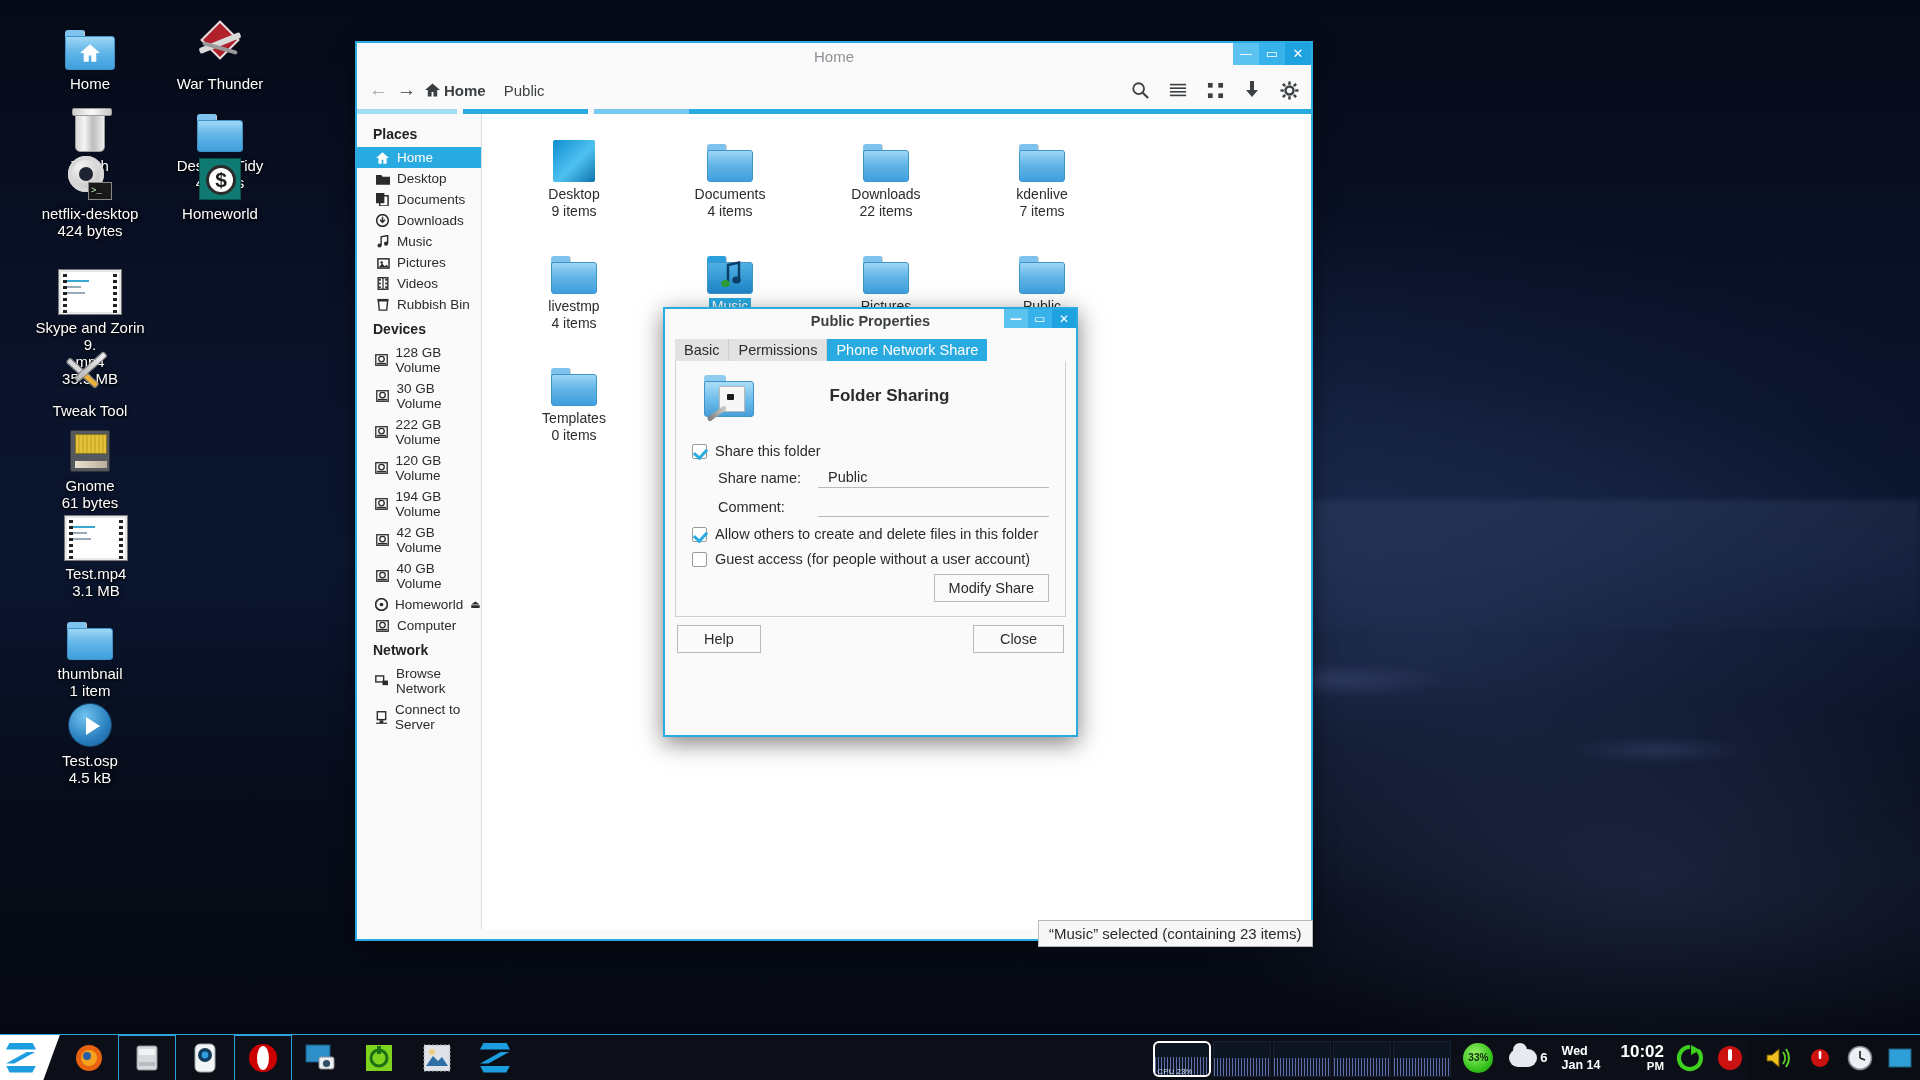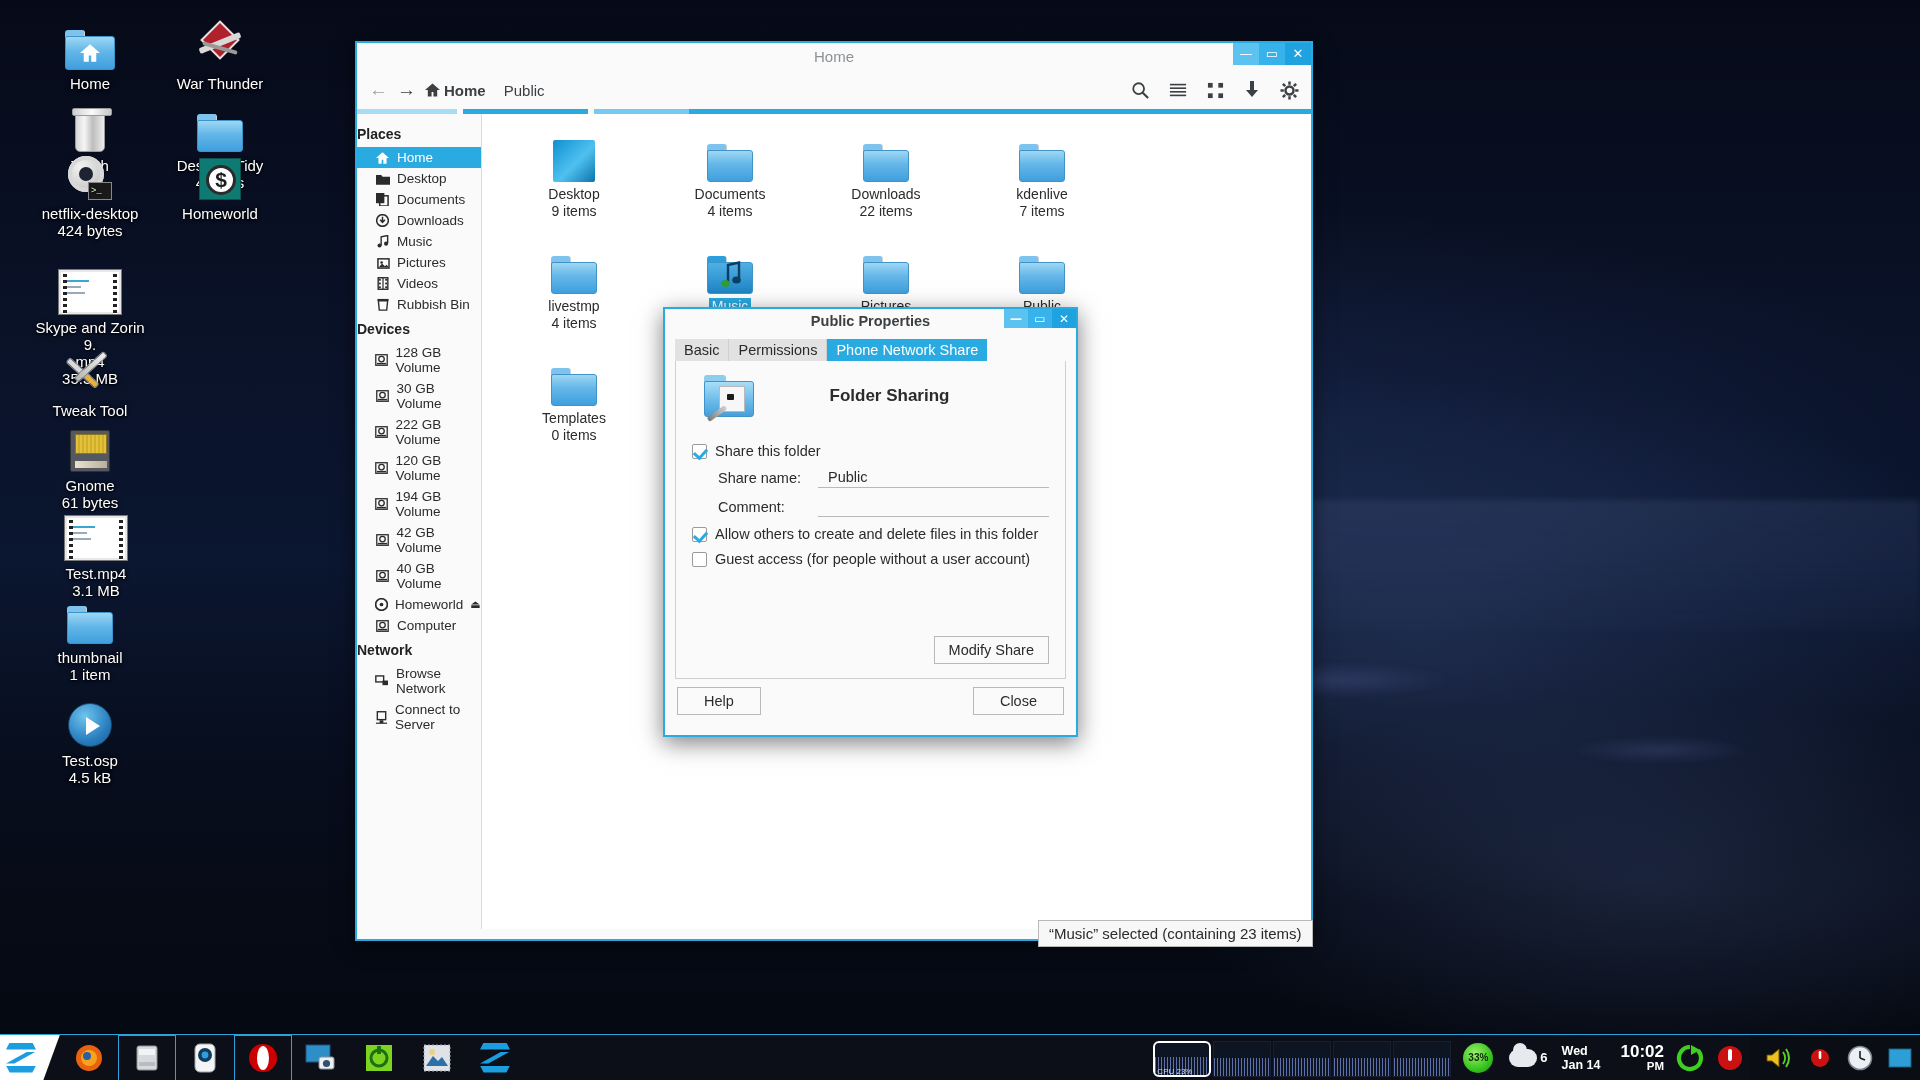--- a/index.html
+++ b/index.html
@@ -98,21 +98,21 @@
   .crumb .pub{color:#3c4043;}
   .tool-right{margin-left:auto;display:flex;align-items:center;gap:20px;color:#3c4043;}
   .tool-right svg{display:block;}
 
   .underline{height:5px;display:flex;}
   .underline .seg{background:#29abe2;height:5px;}
   .ul-spacer{height:5px;background:#29abe2;flex:1;}
 
   .fm-body{display:flex;height:815px;}
   .sidebar{width:125px;background:#fafafa;border-right:1px solid #dcdcdc;padding-top:6px;}
-  .sb-head{font-size:14px;font-weight:bold;color:#222;padding:6px 0 5px 0;}
+  .sb-head{font-size:14px;font-weight:bold;color:#222;padding:6px 0 5px 16px;}
   .sb-item{display:flex;align-items:center;gap:7px;padding:3px 0 3px 18px;font-size:13.5px;color:#2b2b2b;}
   .sb-item.sel{background:#29abe2;color:#fff;}
   .sb-item .i{width:15px;height:15px;display:flex;align-items:center;justify-content:center;font-size:12px;}
   .sb-item .ej{margin-left:auto;margin-right:6px;font-size:11px;}
 
   .fm-main{flex:1;background:#fff;position:relative;padding:16px 0 0 14px;}
   .grid{display:grid;grid-template-columns:repeat(4,156px);row-gap:22px;}
   .fitem{width:156px;text-align:center;font-size:14px;color:#2b2b2b;line-height:17px;}
   .fitem .ic{height:52px;display:flex;align-items:flex-end;justify-content:center;margin-bottom:4px;}
   .fitem .lbl{display:inline-block;padding:0 3px;}
@@ -123,21 +123,21 @@
     padding:4px 10px;font-size:15px;color:#2b2b2b;}
 
   
   .dlg{position:absolute;left:663px;top:307px;width:415px;height:430px;
     background:#fafafa;border:2px solid #29abe2;box-shadow:0 6px 22px rgba(0,0,0,.5);}
   .dlg-title{height:24px;font-size:14.5px;font-weight:bold;color:#3c4043;text-align:center;line-height:24px;position:relative;}
   .dlg-title .winbtns span{height:19px;width:24px;font-size:12px;}
   .tabs{display:flex;margin:6px 10px 0 10px;font-size:14.5px;}
   .tab{padding:3px 9px;background:#e2e2e2;color:#2b2b2b;border-right:1px solid #cfcfcf;}
   .tab.active{background:#29abe2;color:#fff;border-right:none;}
-  .dlg-panel{margin:0 10px;border:1px solid #cfcfcf;border-top:none;background:#fafafa;height:318px;padding:14px 16px 0 16px;position:relative;}
+  .dlg-panel{margin:0 10px;border:1px solid #cfcfcf;border-top:none;background:#fafafa;height:256px;padding:14px 16px 0 16px;position:relative;}
   .share-head{display:flex;align-items:center;gap:0;margin-bottom:26px;}
   .shfolder{width:50px;height:42px;position:relative;margin-left:12px;}
   .shfolder .tab2{position:absolute;left:0;top:0;width:22px;height:8px;border-radius:3px 3px 0 0;background:#8fcdf0;}
   .shfolder .bd{position:absolute;left:0;top:6px;width:50px;height:36px;border-radius:2px 3px 3px 3px;
     background:linear-gradient(180deg,#a9ddf7,#6bbbea 55%,#479fd8);border:1px solid #3f93c9;}
   .shfolder .pg{position:absolute;left:15px;top:11px;width:26px;height:26px;background:#f7f7f7;border:1px solid #b9b9b9;}
   .shfolder .pg:after{content:"";position:absolute;left:7px;top:7px;width:7px;height:6px;background:#1c1c1c;border-radius:1px;}
   .shfolder .wr{position:absolute;left:2px;bottom:1px;width:22px;height:5px;background:linear-gradient(90deg,#7a7a7a,#d0d0d0);transform:rotate(-36deg);border-radius:2px;}
   .share-title{flex:1;text-align:center;font-size:17px;font-weight:bold;color:#2b2b2b;margin-right:24px;}
 
@@ -257,21 +257,21 @@
       <div class="glyph">
         <div class="thumbvid">
           <div class="ln" style="top:8px;width:22px"></div>
           <div class="ln" style="top:14px;width:14px;background:#9ab"></div>
           <div class="ln" style="top:20px;width:18px;background:#9ab"></div>
         </div>
       </div>
       <span class="nm">Test.mp4</span>
       <span class="sz">3.1 MB</span>
     </div>
-    <div class="dicon" style="left: 30px; top: 592px;">
+    <div class="dicon" style="left: 30px; top: 608px;">
       <div class="glyph">
         <div class="folder">
           <div class="tab"></div>
           <div class="body"></div>
         </div>
       </div>
       <span class="nm">thumbnail</span>
       <span class="sz">1 item</span>
     </div>
     <div class="dicon" style="left: 30px; top: 695px;">

